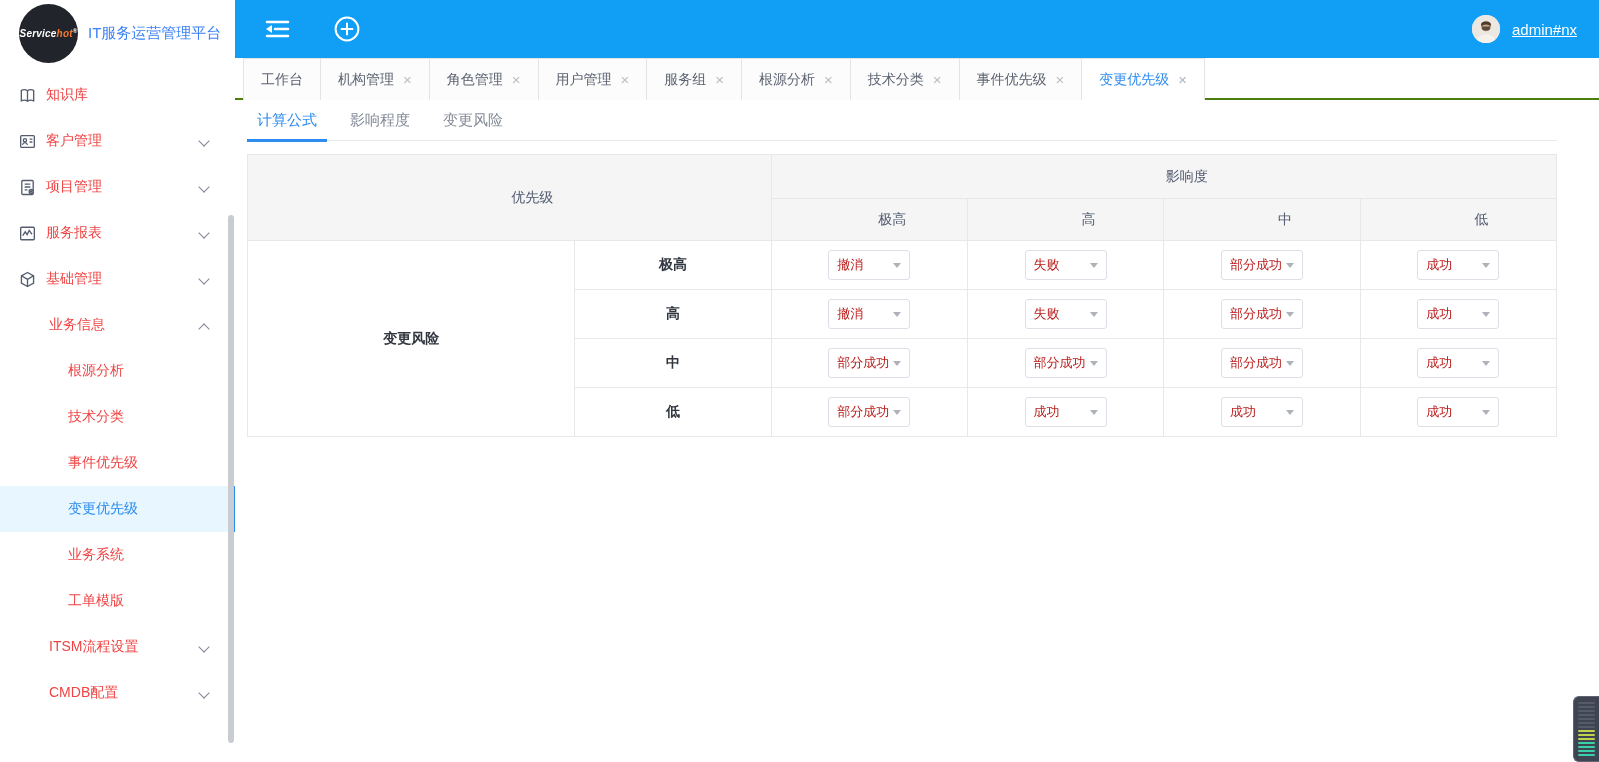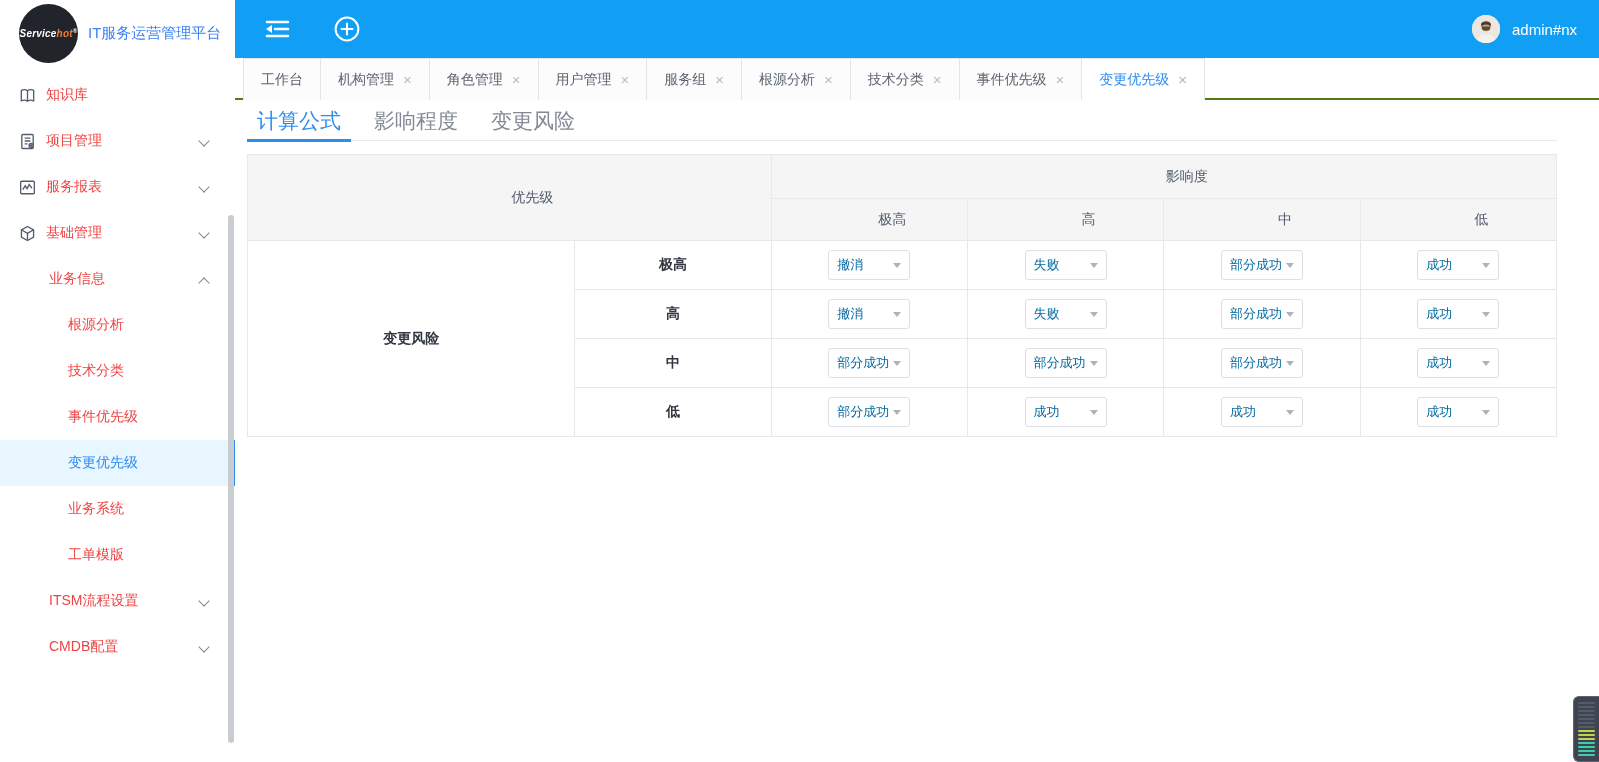--- a/index.html
+++ b/index.html
@@ -38,52 +38,52 @@
 
   
   .main { flex:1; display:flex; flex-direction:column; min-width:0; }
   .topbar { height:58px; background:#119ef5; display:flex; align-items:center; flex:none; }
   .icon-btn { display:flex; align-items:center; justify-content:center; cursor:pointer; }
   .fold-btn { margin-left:27px; }
   .plus-btn { margin-left:42px; }
   .spacer { flex:1; }
   .user { display:flex; align-items:center; margin-right:22px; cursor:pointer; }
   .avatar { width:28px; height:28px; border-radius:50%; background:#e9e4de; overflow:hidden; flex:none; }
-  .user-name { color:#fff; font-size:15px; margin-left:12px; }
+  .user-name { color:#fff; font-size:15px; margin-left:12px;text-decoration:underline; }
 
   
   .tabbar { height:42px; background:#fff; border-bottom:2px solid #4d7c0f; display:flex;
     padding-left:8px; flex:none; }
   .tab { display:flex; align-items:center; padding:0 17px; font-size:14px; color:#5b6270;
     background:#fcfcfc; border:1px solid #e4e4e4; border-bottom:none; border-right:none;
     cursor:pointer; height:42px; position:relative; white-space:nowrap; }
   .tab:last-of-type { border-right:1px solid #e4e4e4; }
   .tab-close { margin-left:9px; color:#b8bdc4; font-size:15px; line-height:1; }
   .tab.active { background:#fff; color:#2d8cf0; }
   .tab.active::after { content:""; position:absolute; left:0; right:0; bottom:-1px; height:1px; background:#fff; }
   .tab.active .tab-close { color:#a9b6c4; }
 
   
   .content { flex:1; background:#fff; padding:0 42px 0 12px; }
   .subtabs { display:flex; border-bottom:1px solid #e9eaec; height:41px; }
   .subtab { position:relative; display:flex; align-items:center; height:41px; padding:0 10px;
-    margin-right:13px; font-size:21px; color:#838a96; cursor:pointer;justify-content:center; }
+    margin-right:13px; font-size:15px; color:#838a96; cursor:pointer;justify-content:center; }
   .subtab.active { color:#2d8cf0; }
   .subtab.active::after { content:""; position:absolute; left:0; right:0; bottom:-1px; height:3px; background:#2d8cf0; }
 
   table.matrix { width:100%; border-collapse:collapse; table-layout:fixed; margin-top:13px; }
   .matrix th, .matrix td { border:1px solid #e8e8e8; }
   .matrix thead th { background:#f5f5f6; font-weight:normal; font-size:14px; color:#515a6e;padding-left:47px; }
   .matrix thead tr.h1 th { height:44px; }
   .matrix thead tr.h2 th { height:42px; }
   .matrix tbody td { height:49px; text-align:center; background:#fff; }
   .risk-cell, .rowlabel { font-weight:bold; color:#31363f; font-size:14px; }
   .sel { display:inline-flex; width:82px; height:30px; border:1px solid #dcdfe6; border-radius:3px;
     background:#fff; align-items:center; justify-content:space-between; padding:0 8px;
-    font-size:13px; color:#0369a1; cursor:pointer; vertical-align:middle; }
+    font-size:13px; color:#b91c1c; cursor:pointer; vertical-align:middle; }
   .caret { width:0; height:0; border-left:4px solid transparent; border-right:4px solid transparent;
     border-top:5px solid #aeb2b9; flex:none; margin-left:4px; }
 
   
   .meter { position:absolute; right:0; bottom:0; width:26px; height:66px; background:#3e4452;
     border:1px solid #5f6470; border-right:none; border-radius:6px 0 0 6px;
     display:flex; flex-direction:column; gap:2px; padding:5px 4px; z-index:9; }
   .stripe { height:2px; border-radius:1px; flex:none; }
   .s-dark { background:#555b67; }
   .s-yellow { background:#c3d24b; }
@@ -109,20 +109,32 @@
       <div class="mi">
         <span class="micon">
           <svg width="19" height="19" viewBox="0 0 20 20" fill="none" stroke="#545c6e" stroke-width="1.4">
             <path d="M10 5c-1.6-1.2-4.6-1.2-6.5-.4v11c1.9-.8 4.9-.8 6.5.4 1.6-1.2 4.6-1.2 6.5-.4v-11C14.6 3.8 11.6 3.8 10 5z"></path>
             <path d="M10 5v11"></path>
           </svg>
         </span>
         <span>知识库</span>
       </div>
 
+      <div class="mi">
+        <span class="micon">
+          <svg width="19" height="19" viewBox="0 0 20 20" fill="none" stroke="#545c6e" stroke-width="1.4">
+            <rect x="2.8" y="3.8" width="14.4" height="12.4" rx="1"></rect>
+            <circle cx="7.3" cy="8.6" r="1.7"></circle>
+            <path d="M4.6 13.6c.5-1.6 1.5-2.4 2.7-2.4s2.2.8 2.7 2.4"></path>
+            <path d="M12.2 7.5h3M12.2 10.5h3"></path>
+          </svg>
+        </span>
+        <span>客户管理</span>
+        <span class="chev down"></span>
+      </div>
 
       <div class="mi">
         <span class="micon">
           <svg width="19" height="19" viewBox="0 0 20 20" fill="none" stroke="#545c6e" stroke-width="1.4">
             <rect x="4" y="2.6" width="12" height="14.8" rx="1"></rect>
             <path d="M7 6.5h6M7 9.5h6M7 12.5h3"></path>
             <circle cx="13.8" cy="14.2" r="2.1" fill="#fff"></circle>
             <circle cx="13.8" cy="14.2" r="0.7"></circle>
           </svg>
         </span>

